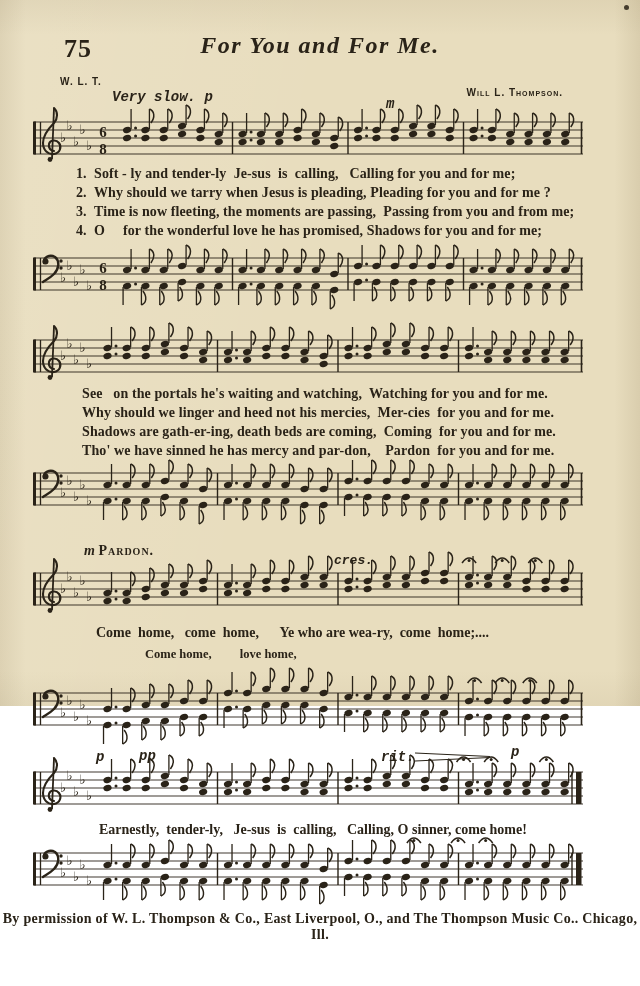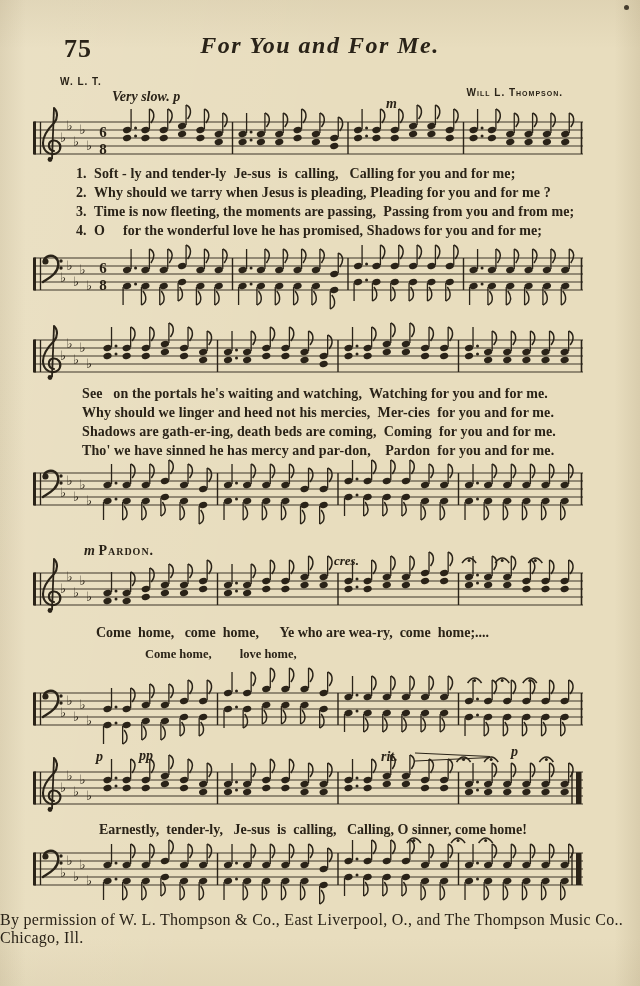--- a/index.html
+++ b/index.html
@@ -1,47 +1,47 @@
 <!DOCTYPE html>
 <html><head>
 <meta charset="utf-8">
 <style>
   html,body{margin:0;padding:0;}
   body{width:640px;height:986px;overflow:hidden;}
   .page{
-    position:relative;width:640px;height:986px;
+    position:relative;width:640px;height:706px;
     background-color:#e8ddbe;
     background-image:
       linear-gradient(to right, rgba(110,90,50,.10), rgba(0,0,0,0) 4%, rgba(0,0,0,0) 96%, rgba(110,90,50,.12)),
       linear-gradient(to bottom, rgba(120,100,60,.08), rgba(0,0,0,0) 5%, rgba(0,0,0,0) 95%, rgba(120,100,60,.06)),
       linear-gradient(100deg, rgba(255,255,250,.10), rgba(0,0,0,0) 45%);
     font-family:"Liberation Serif", serif;
     color:#2a2318;
   }
   .abs{position:absolute;}
   .hymn-number{left:64px;top:34px;font-size:26px;font-weight:bold;letter-spacing:1px;}
   .title{left:0;top:32px;width:640px;text-align:center;font-size:24px;font-weight:bold;letter-spacing:1.5px;font-style:italic;}
   .attr{font-family:"Liberation Sans", sans-serif;font-size:10px;font-weight:bold;
         font-variant:small-caps;letter-spacing:1px;}
   .attr-left{left:60px;top:76px;}
   .attr-right{right:77px;top:75px;margin-top:12px;}
-  .dyn{font-style:italic;font-weight:bold;font-size:14px;font-family:Liberation Serif, serif;}
+  .dyn{font-style:italic;font-weight:bold;font-size:14px;font-family:Liberation Mono, monospace;}
   .tempo{left:112px;top:89px;}
   .mark-m1{left:386px;top:96px;}
   .verse-line{white-space:pre;font-size:14px;font-weight:600;letter-spacing:.1px;}
   .vnum{display:inline-block;min-width:18px;}
   .chorus-label{left:84px;top:543px;font-size:14px;}
   .chorus-label .ital{font-style:italic;font-weight:bold;}
   .smallcaps{font-variant:small-caps;font-weight:bold;letter-spacing:1px;}
   .cres{left:334px;top:553px;font-size:13px;}
   .lyric{white-space:pre;font-size:14px;font-weight:600;}
   .echo{font-size:12.5px;}
   .hairpin{left:414px;top:752px;}
-  .footer{left:0;top:911px;width:640px;text-align:left;
-          font-size:16px;font-weight:normal;letter-spacing:.3px;}
+  .footer{left:0;top:911px;width:640px;text-align:center;
+          font-size:14px;font-weight:bold;letter-spacing:.3px;}
   .staff{left:33px;width:552px;height:88px;}
   .speck{left:624px;top:5px;width:5px;height:5px;background:#2a2318;border-radius:50%;opacity:.85;}
   svg{display:block;}
 </style>
 </head>
 <body>
 
 <div class="page">
 
   <div class="abs speck"></div>

